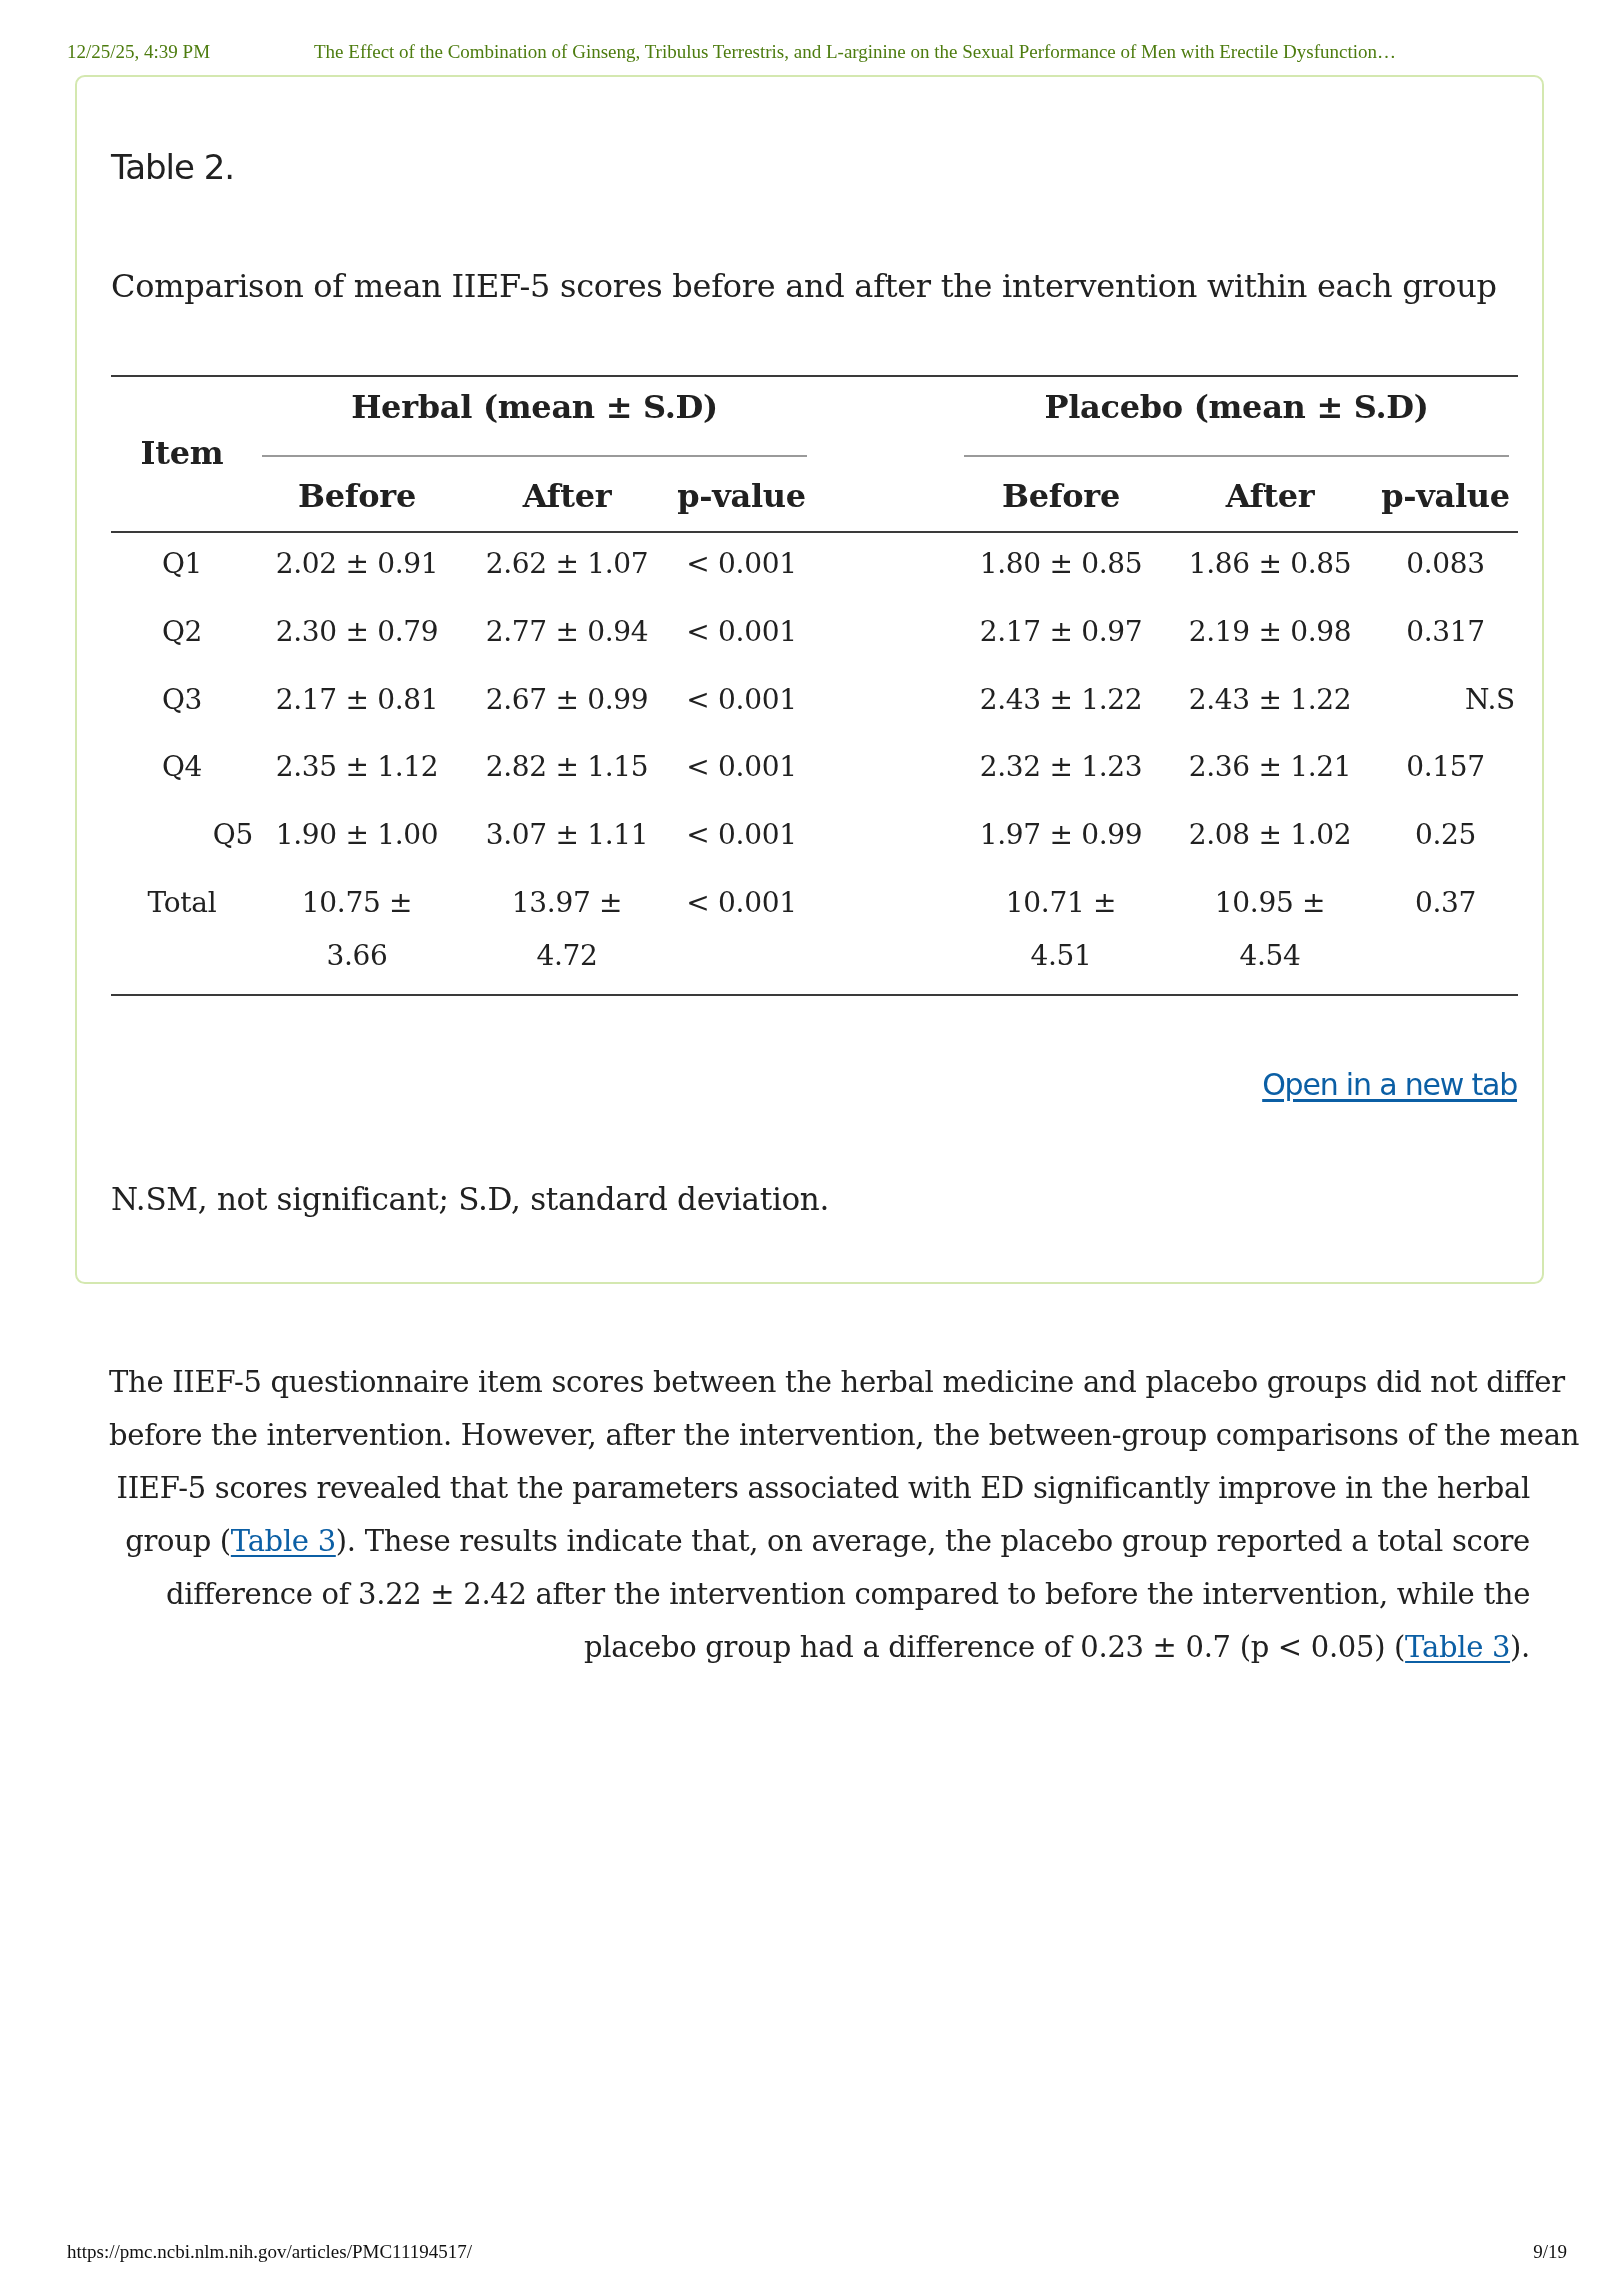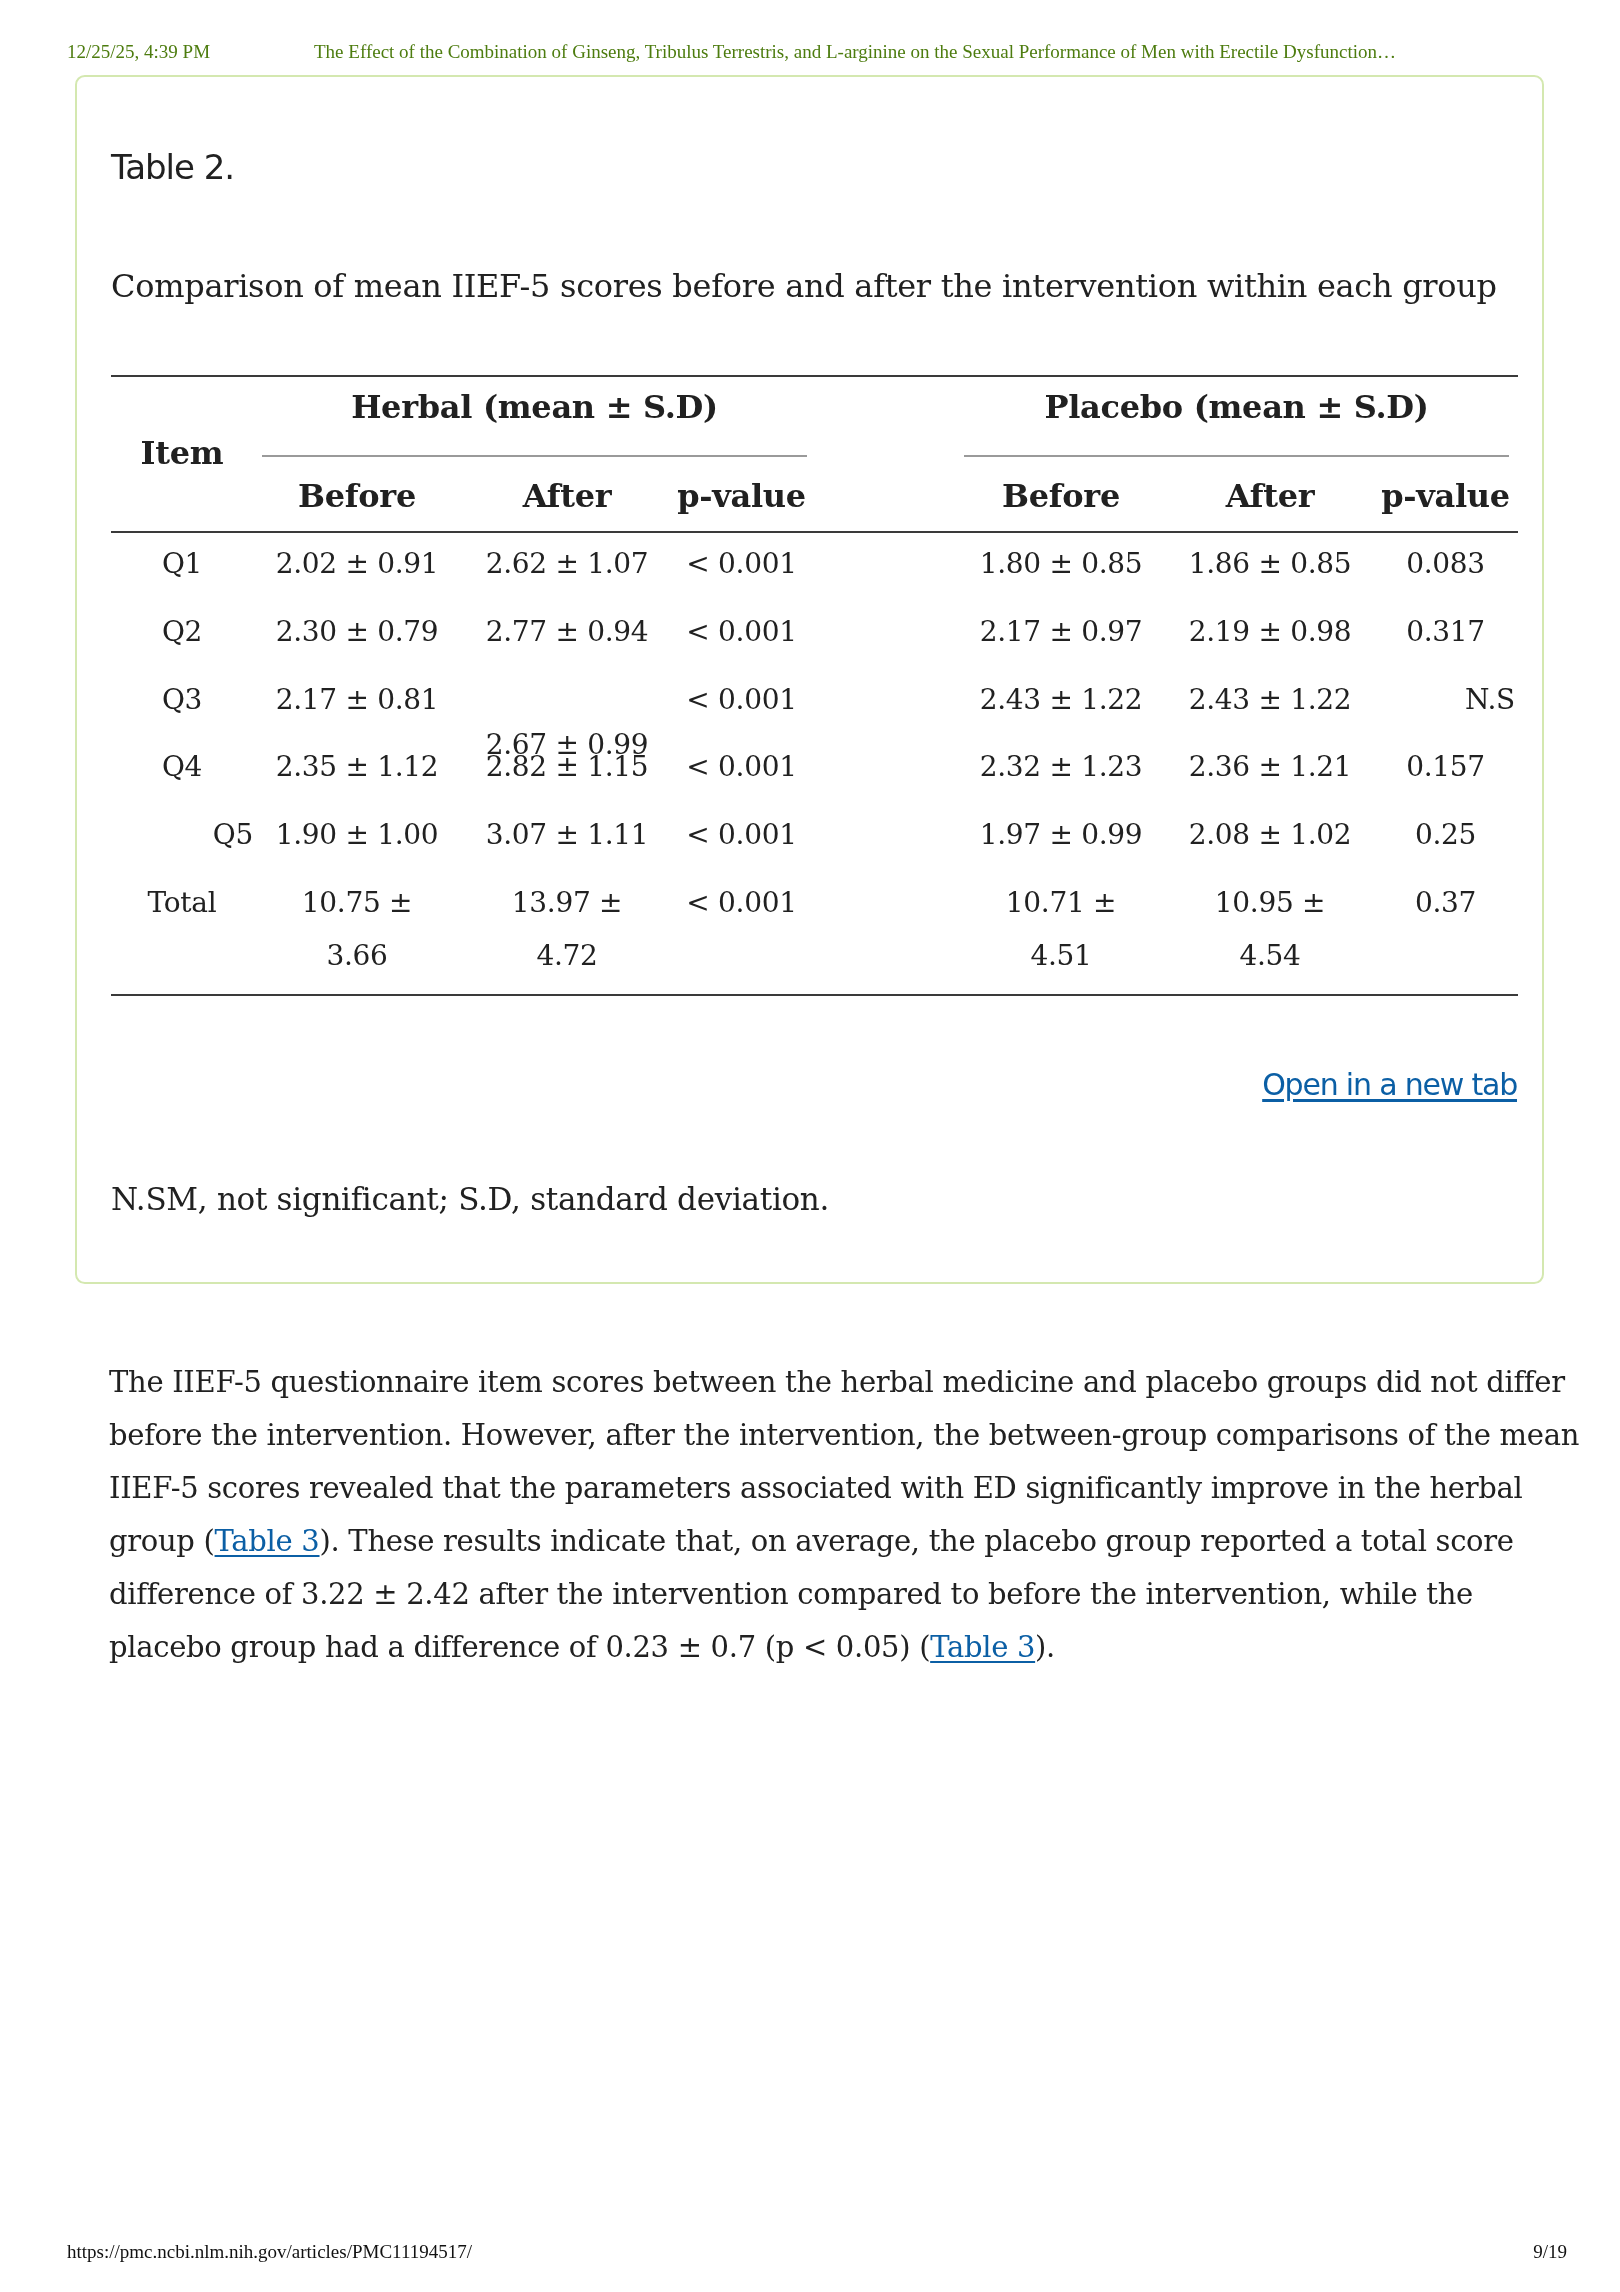--- a/index.html
+++ b/index.html
@@ -50,21 +50,21 @@
   }
   .footnote {
     position: absolute; left: 111px; top: 1181px;
     font-family: "DejaVu Serif", serif; font-size: 31px; color: #212121; letter-spacing: -0.3px;
   }
   .body-para {
     position: absolute; left: 109px; top: 1356px; width: 1421px;
     font-family: "DejaVu Serif", serif; font-size: 29px; line-height: 53px;
     color: #212121; letter-spacing: -0.3px;
   }
-  .body-para .line { display: block; white-space: nowrap; }
+  .body-para .line { display: block; white-space: nowrap; text-align: right; }
   .body-para a { color: #0b5fa5; text-decoration: underline; text-underline-offset: 3.9px; }
 </style>
 </head>
 <body>
 
 <div class="print-header">
   <span class="date">12/25/25, 4:39 PM</span>
   <span class="title">The Effect of the Combination of Ginseng, Tribulus Terrestris, and L-arginine on the Sexual Performance of Men with Erectile Dysfunction…</span>
 </div>
 
@@ -102,21 +102,21 @@
       <div class="cell" style="left: 1376px; width: 139px; top: 547px;">0.083</div>
       <div class="cell" style="left: 111px; width: 142px; top: 615px;">Q2</div>
       <div class="cell" style="left: 253px; width: 208px; top: 615px;">2.30 ± 0.79</div>
       <div class="cell" style="left: 463px; width: 208px; top: 615px;">2.77 ± 0.94</div>
       <div class="cell" style="left: 672px; width: 139px; top: 615px;">&lt; 0.001</div>
       <div class="cell" style="left: 957px; width: 208px; top: 615px;">2.17 ± 0.97</div>
       <div class="cell" style="left: 1166px; width: 208px; top: 615px;">2.19 ± 0.98</div>
       <div class="cell" style="left: 1376px; width: 139px; top: 615px;">0.317</div>
       <div class="cell" style="left: 111px; width: 142px; top: 683px;">Q3</div>
       <div class="cell" style="left: 253px; width: 208px; top: 683px;">2.17 ± 0.81</div>
-      <div class="cell" style="left: 463px; width: 208px; top: 683px; margin-top: 45px;">2.67 ± 0.99</div>
+      <div class="cell" style="left: 463px; width: 208px; top: 683px;">2.67 ± 0.99</div>
       <div class="cell" style="left: 672px; width: 139px; top: 683px;">&lt; 0.001</div>
       <div class="cell" style="left: 957px; width: 208px; top: 683px;">2.43 ± 1.22</div>
       <div class="cell" style="left: 1166px; width: 208px; top: 683px;">2.43 ± 1.22</div>
       <div class="cell" style="left: 1376px; width: 139px; top: 683px; text-align: right;">N.S</div>
       <div class="cell" style="left: 111px; width: 142px; top: 750px;">Q4</div>
       <div class="cell" style="left: 253px; width: 208px; top: 750px;">2.35 ± 1.12</div>
       <div class="cell" style="left: 463px; width: 208px; top: 750px;">2.82 ± 1.15</div>
       <div class="cell" style="left: 672px; width: 139px; top: 750px;">&lt; 0.001</div>
       <div class="cell" style="left: 957px; width: 208px; top: 750px;">2.32 ± 1.23</div>
       <div class="cell" style="left: 1166px; width: 208px; top: 750px;">2.36 ± 1.21</div>

